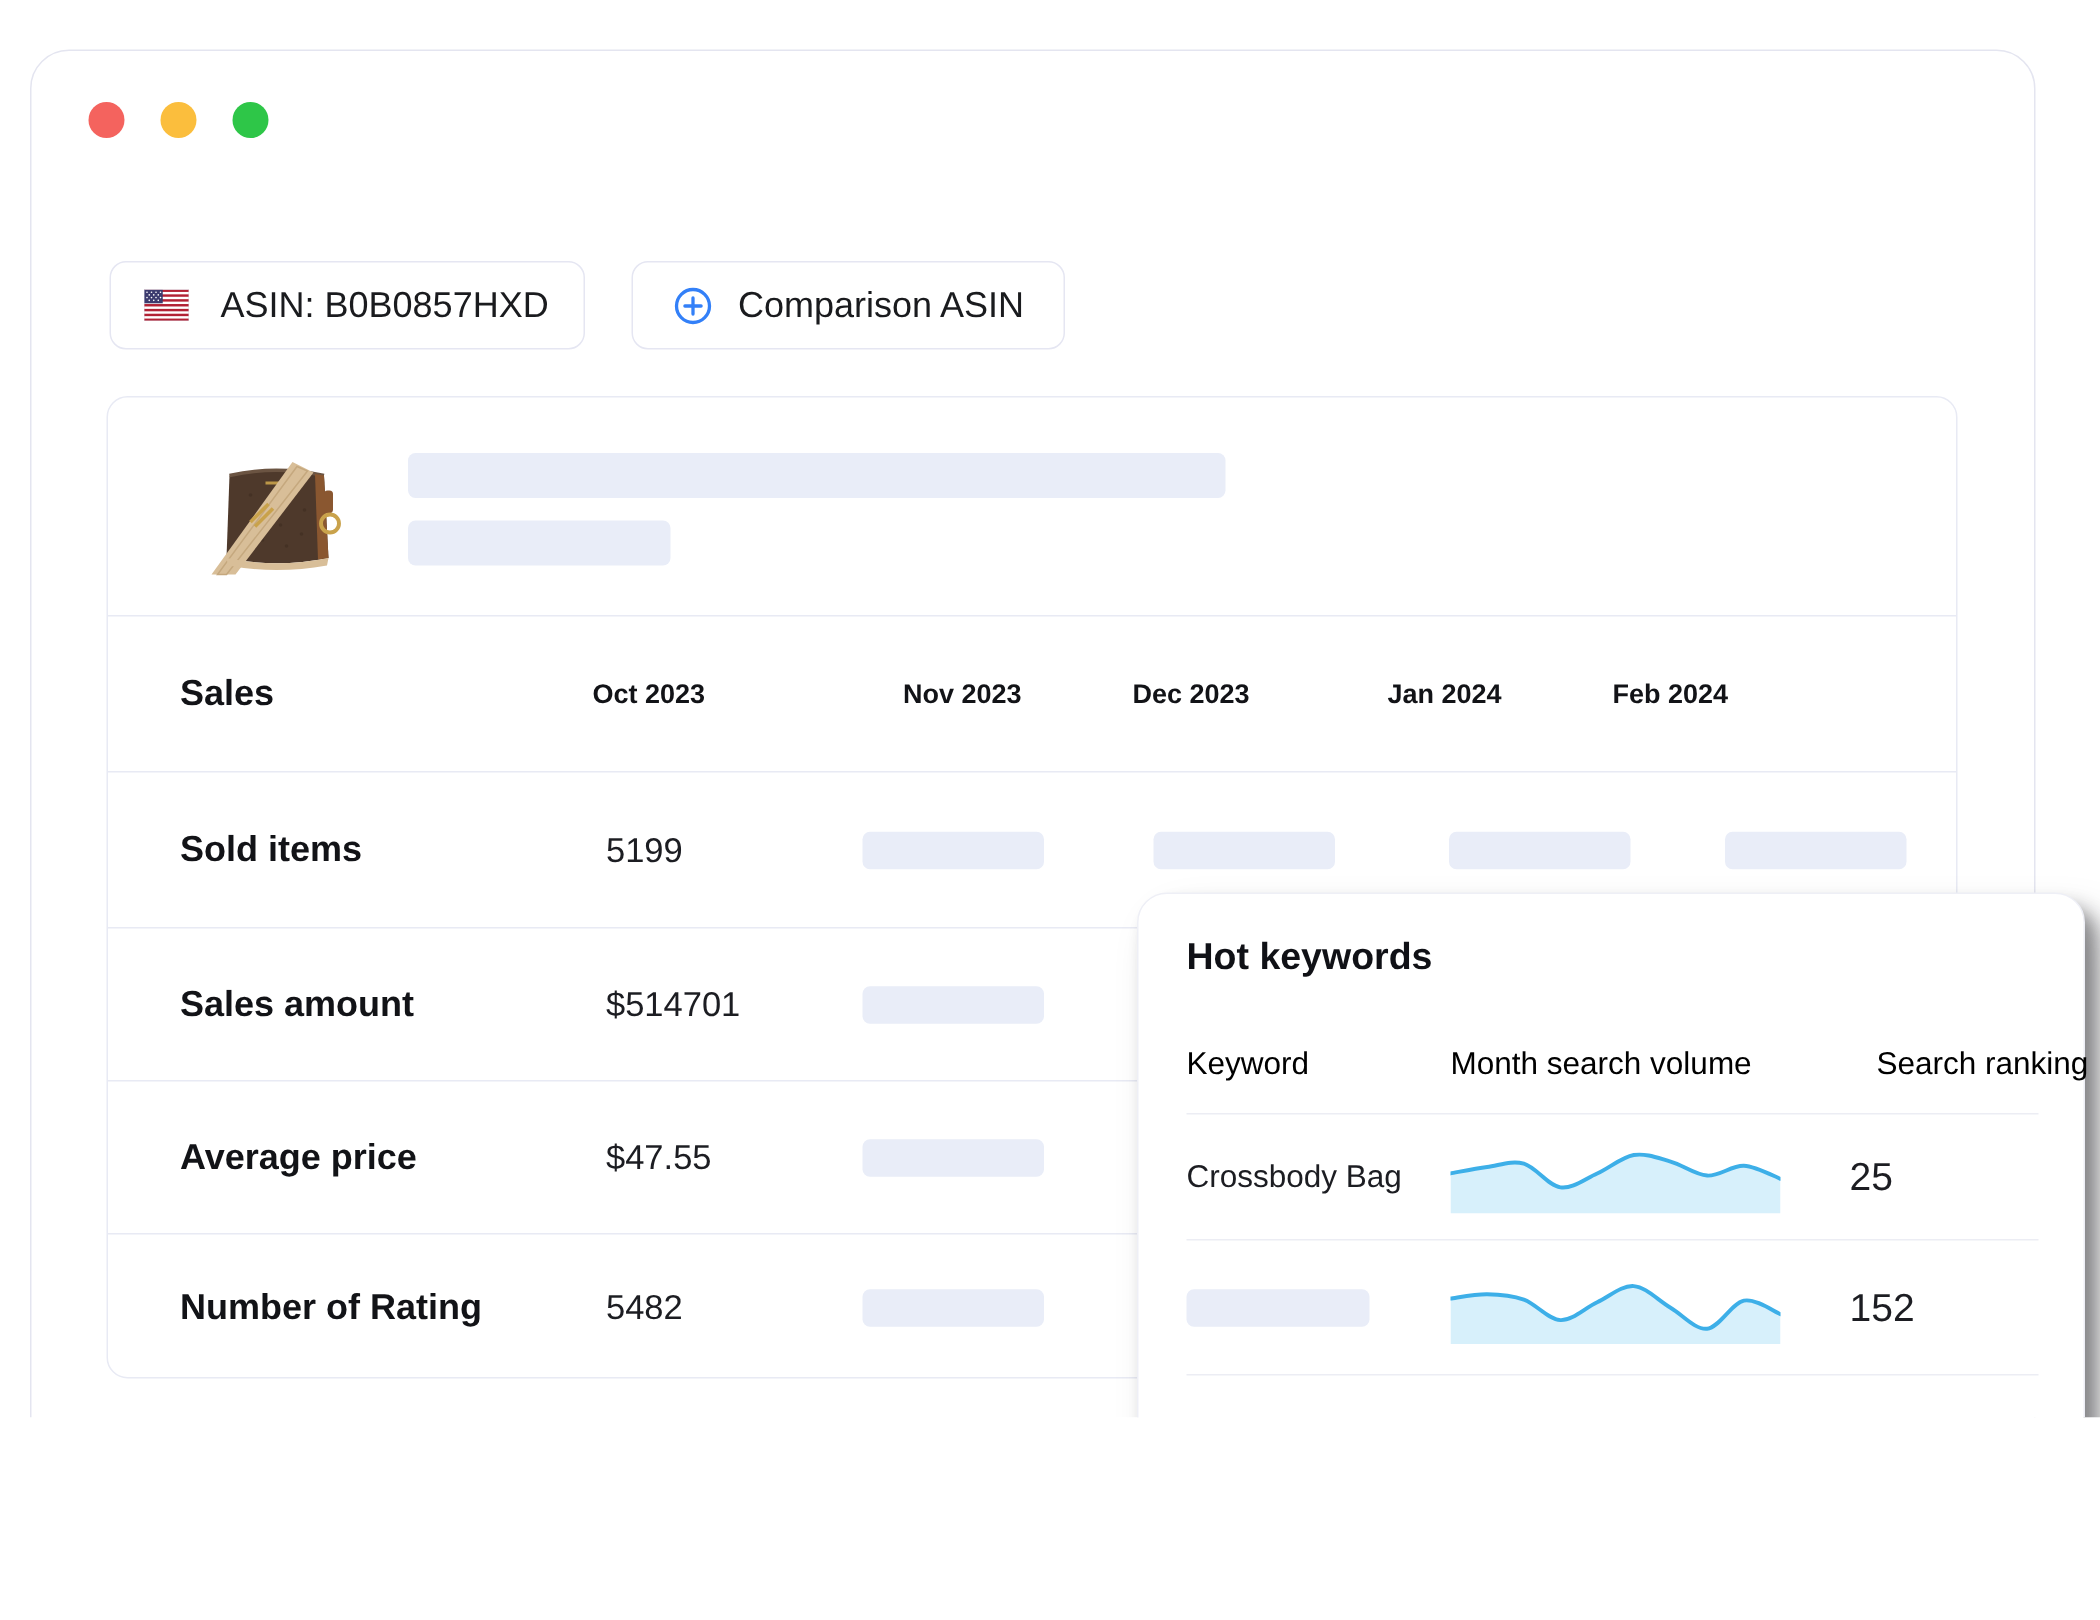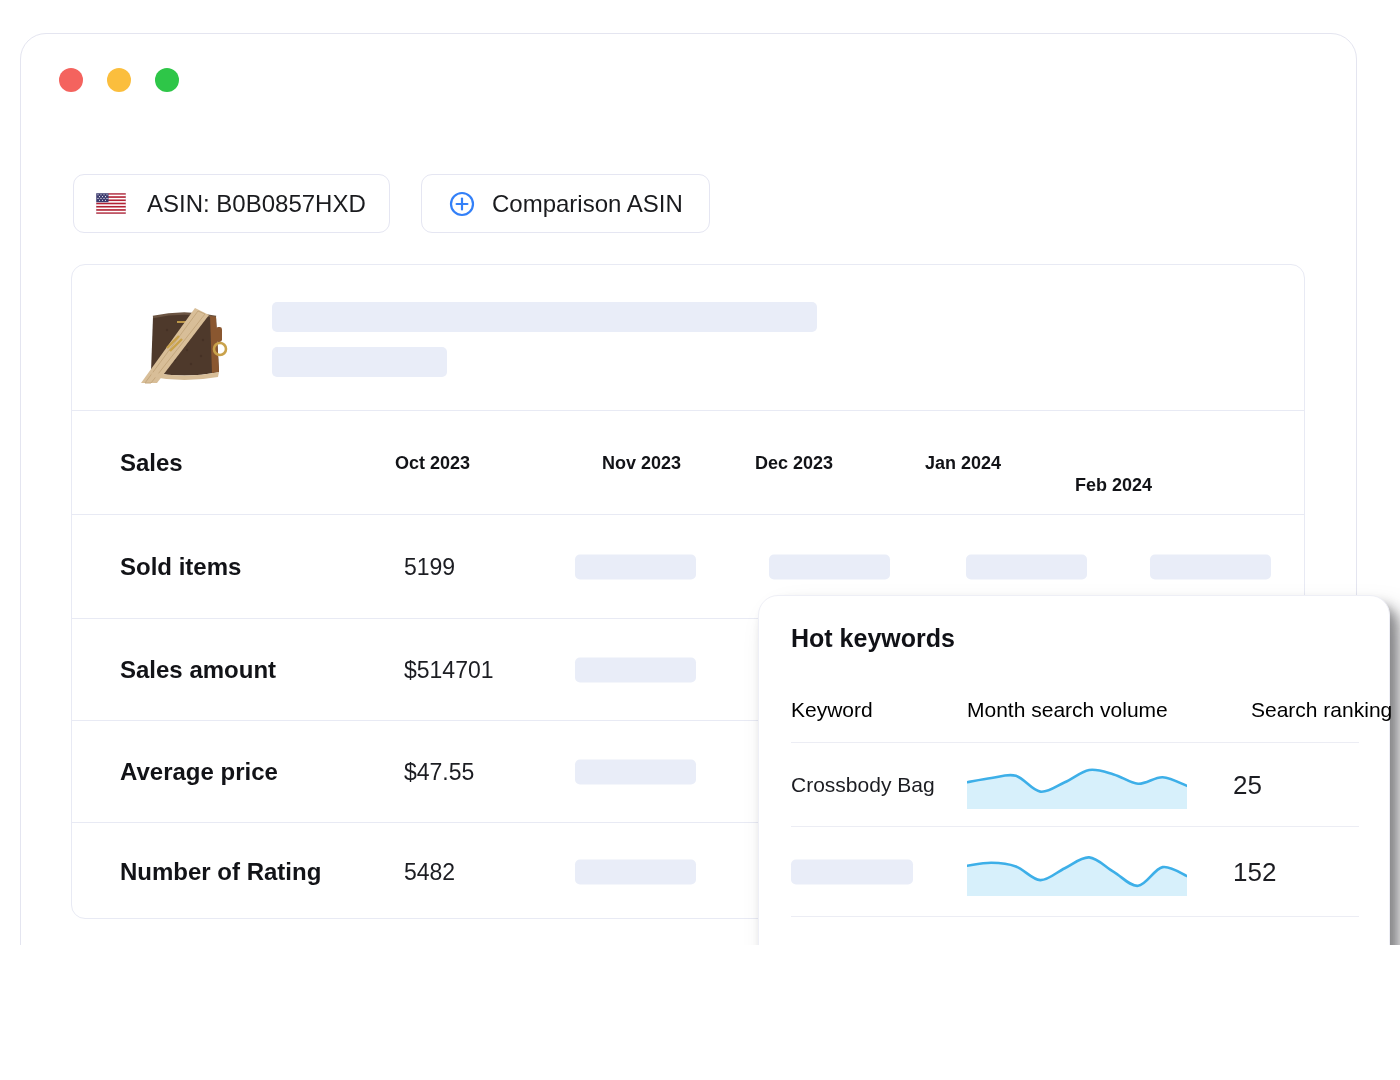--- a/index.html
+++ b/index.html
@@ -50,21 +50,21 @@
   .mrow-4{height:98px;}
   .cell{position:absolute;top:50%;transform:translateY(-50%);white-space:nowrap;}
   .mhead-label,.mrow-label{font-size:24px;font-weight:600;color:#121317;}
   .mhead-col{font-size:18px;font-weight:600;color:#121317;}
   .mval{font-size:23px;font-weight:400;color:#1C1D22;}
   .vbar{position:absolute;top:50%;transform:translateY(-50%);width:121px;height:25px;}
 
   
   .cx-label{left:48px;}
   .cx-oct-h{left:323px;} .cx-nov-h{left:502px;margin-left:28px;} .cx-dec-h{left:683px;}
-  .cx-jan-h{left:853px;} .cx-feb-h{left:1003px;margin-top:22px;}
+  .cx-jan-h{left:853px;} .cx-feb-h{left:1003px;}
   .cx-val{left:332px;}
   .bx-nov{left:503px;} .bx-dec{left:697px;} .bx-jan{left:894px;} .bx-feb{left:1078px;}
 
   
   .hot-card{
     position:absolute;left:758px;top:595px;width:632px;height:448px;background:#fff;
     border:1px solid #EEEFF6;border-radius:20px;
     box-shadow:8px 10px 12px rgba(28,28,33,0.45), 15px 18px 30px rgba(28,28,33,0.18);
   }
   .hot-title{position:absolute;left:32px;top:28px;font-size:25px;font-weight:600;color:#101116;}

